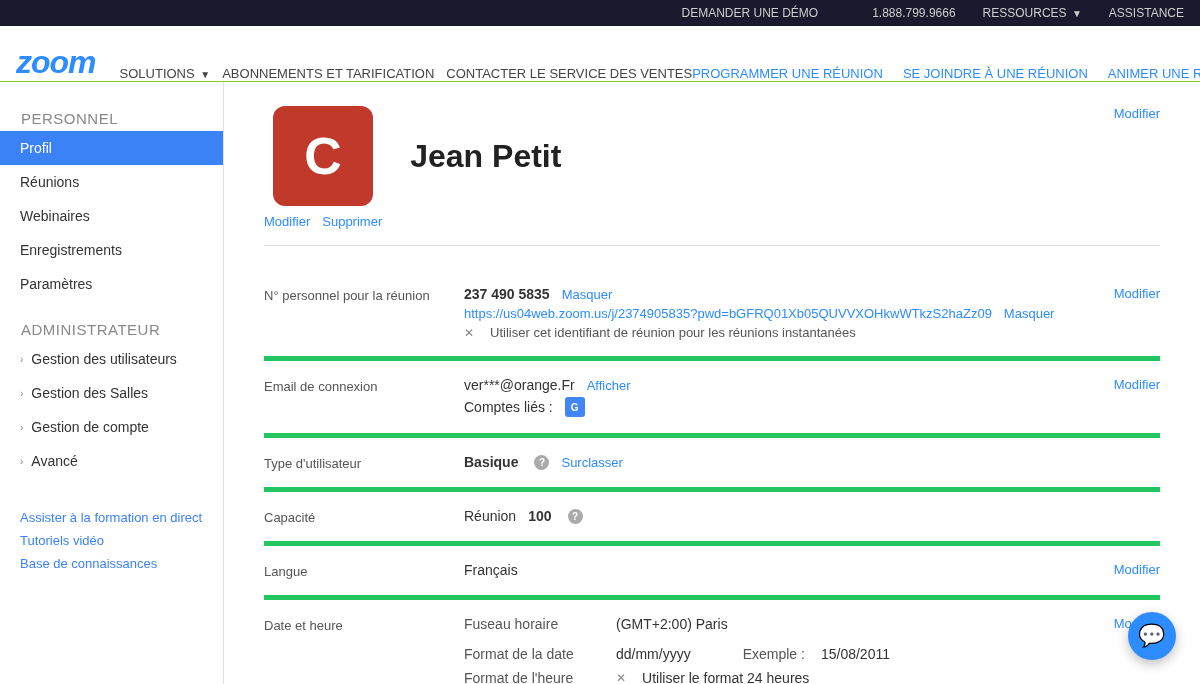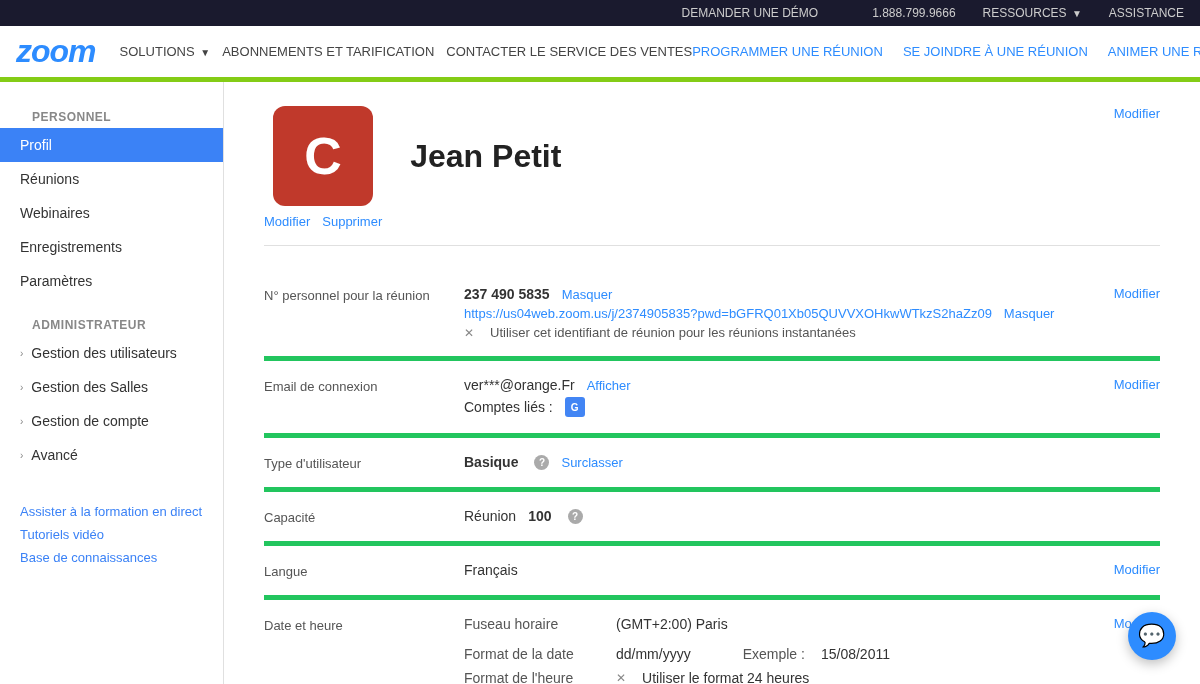--- a/index.html
+++ b/index.html
@@ -16,24 +16,24 @@
       padding: 6px 16px;
       gap: 27px;
     }
     #top-bar a { color: #ccc; text-decoration: none; cursor: pointer; }
     .top-bar-divider { color: #555; }
 
     
     #nav-bar {
       background: #fff;
       display: flex;
-      align-items: center;
+      align-items: flex-end;
       padding: 0 16px;
       height: 56px;
-      border-bottom: 5px solid #84cc16;
+      border-bottom: 1px solid #84cc16;
       position: relative;
     }
     #logo {
       color: #2d8cff;
       font-size: 32px;
       font-weight: 900;
       letter-spacing: -1px;
       margin-right: 24px;
       font-style: italic;
     }
@@ -73,24 +73,24 @@
 
     
     #sidebar {
       width: 224px;
       background: #fff;
       border-right: 1px solid #e0e0e0;
       padding: 20px 0;
       flex-shrink: 0;
     }
     .sidebar-section-title {
-      font-size: 12px;
-      font-weight: 700;
+      font-size: 15px;
+      font-weight: 400;
       color: #888;
-      padding: 8px 20px 4px 32px;
+      padding: 8px 20px 4px 21px;
       text-transform: uppercase;
       letter-spacing: 0.5px;
     }
     .sidebar-item {
       display: flex;
       align-items: center;
       padding: 9px 20px;
       cursor: pointer;
       color: #333;
       font-size: 14px;

